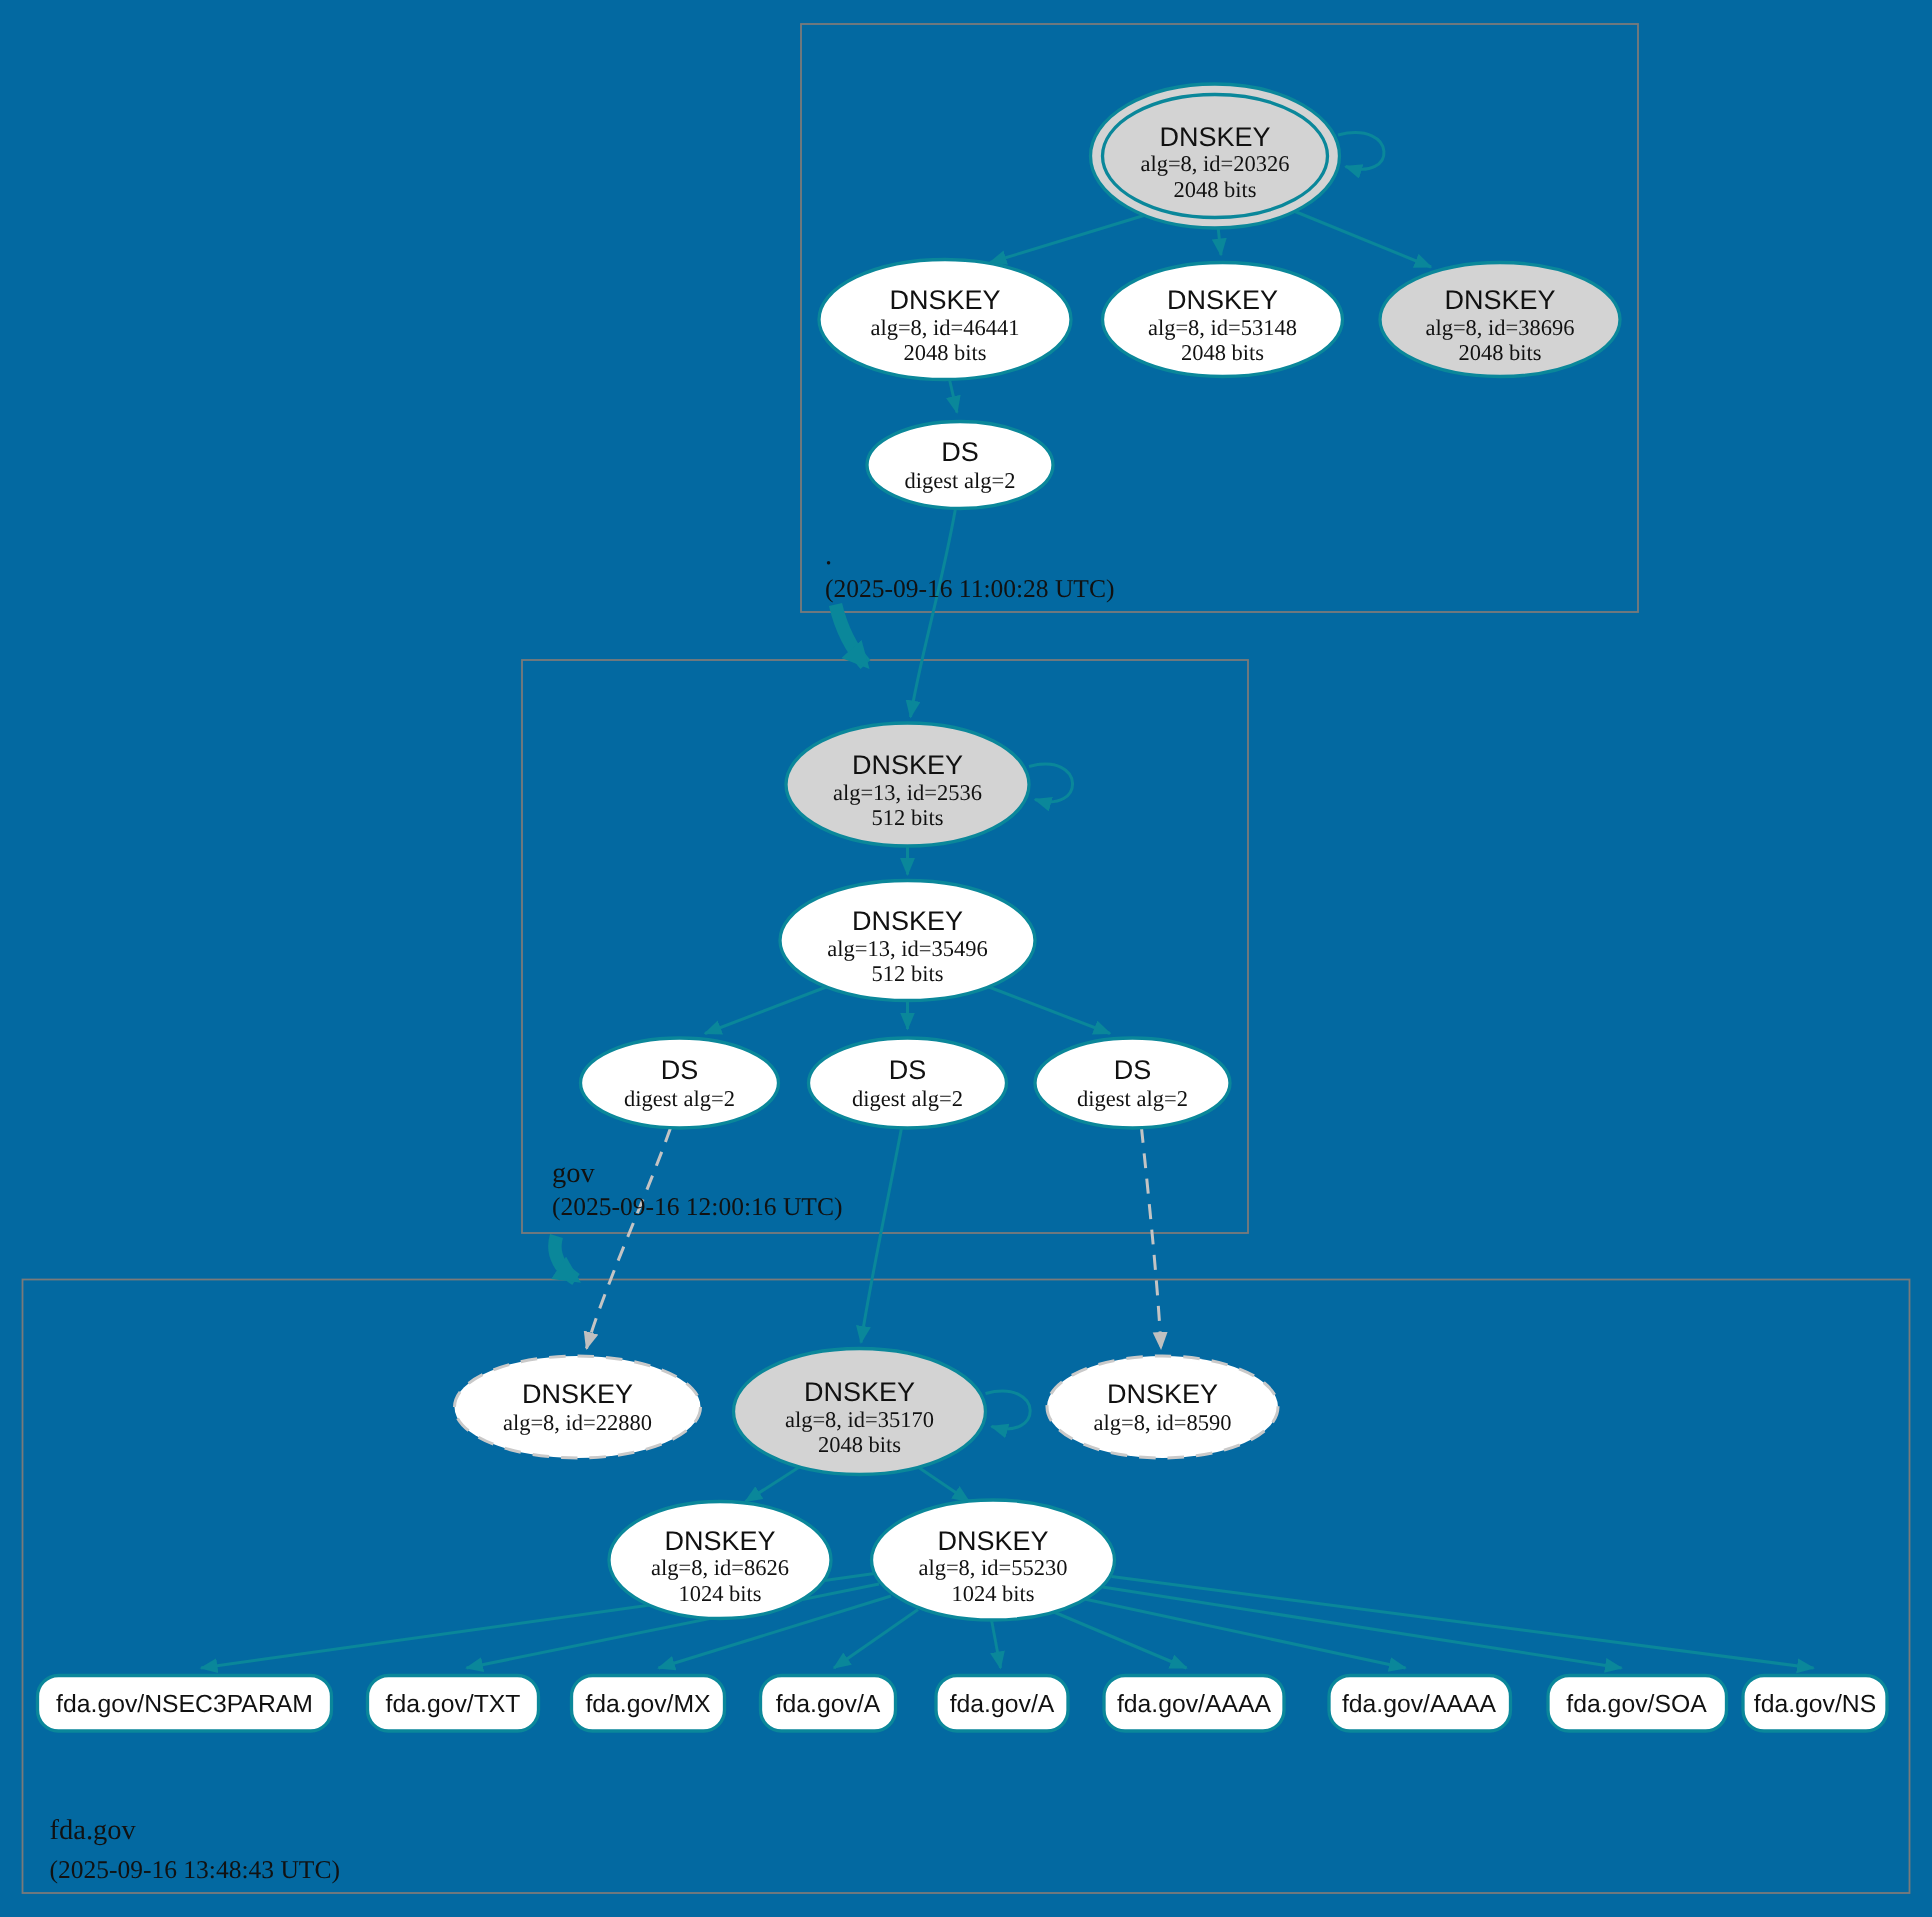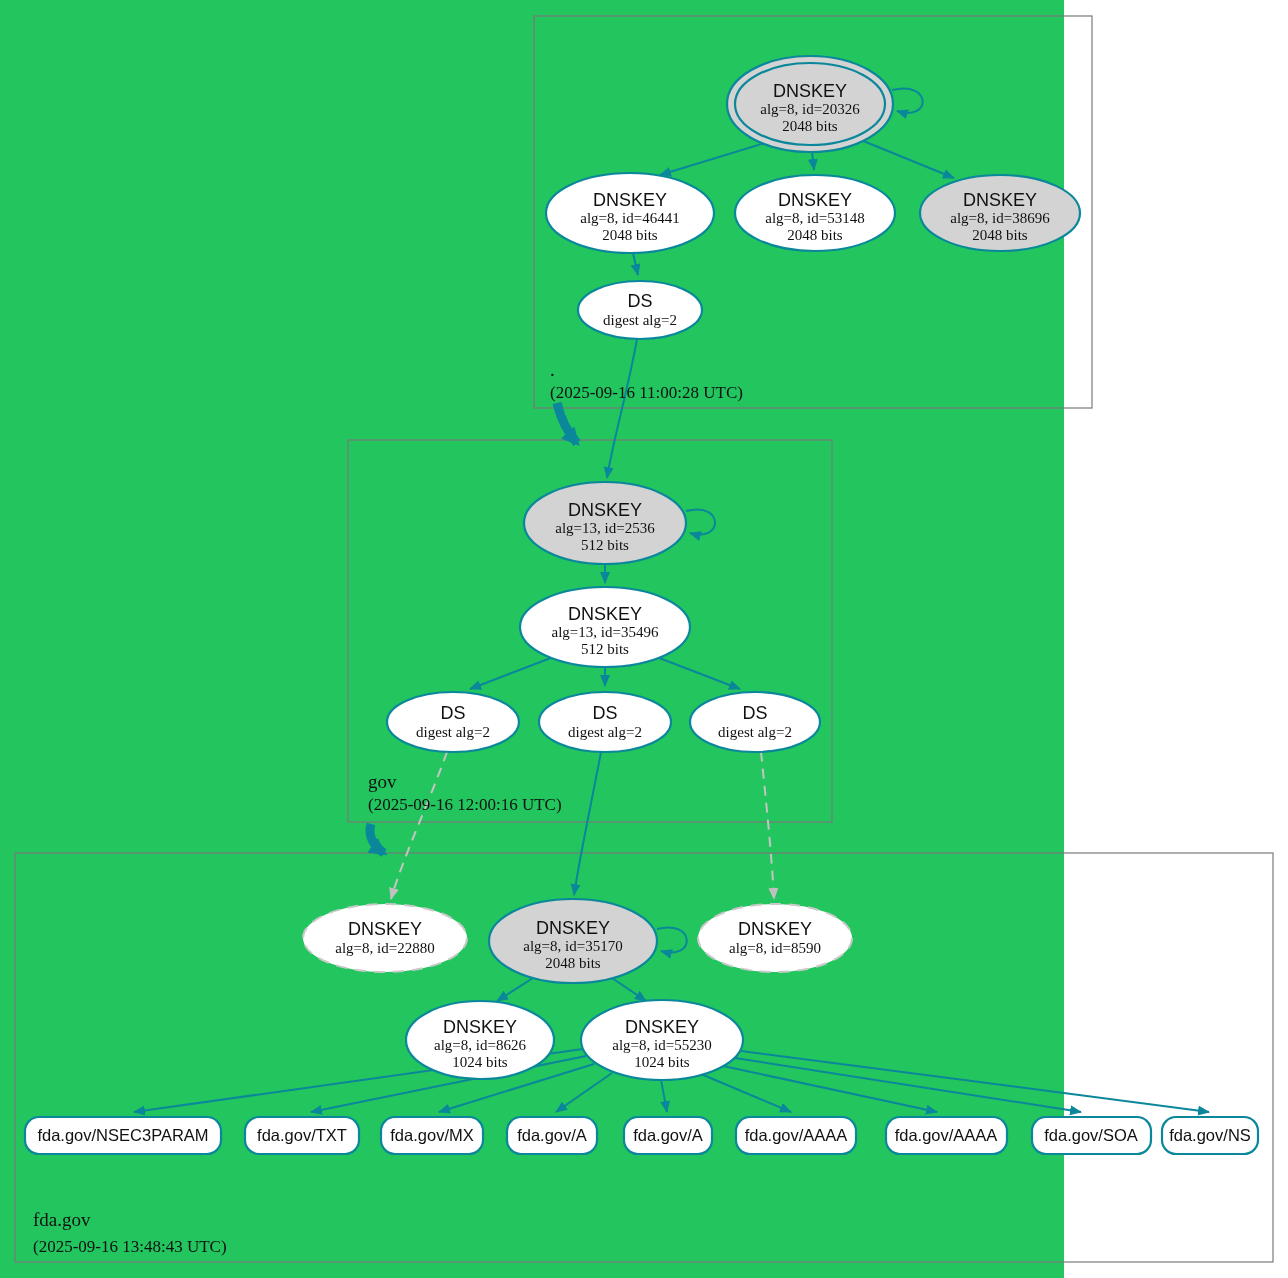--- a/index.html
+++ b/index.html
@@ -1,16 +1,16 @@
 <!DOCTYPE html>
 <html><head>
 <meta charset="utf-8">
 <style>
   html,body { margin:0; padding:0; background:#ffffff; }
-  .stage { width:1064px; height:1278px; position:relative; background:#22c55e; }
+  .stage { width:1288px; height:1278px; position:relative; background:#0369a1; }
   svg { display:block; }
   .zone-box { fill:none; stroke:#7a7a7a; stroke-width:1.2; }
   .edge { stroke:#0a879a; stroke-width:2; fill:none; }
   .edge-thick { stroke:#0a879a; stroke-width:9; fill:none; }
   .edge-dashed { stroke:#c4c4c4; stroke-width:2; fill:none; stroke-dasharray:10 7; }
   .node { stroke:#0a879a; stroke-width:2.2; fill:#ffffff; }
   .node-gray { fill:#d3d3d3; }
   .node-dashed { stroke:#c9c9c9; stroke-width:2; fill:#ffffff; stroke-dasharray:11 8; }
   .rrset { stroke:#0a879a; stroke-width:2.2; fill:#ffffff; }
   .nt { font-family:"Liberation Sans", sans-serif; font-size:18px; fill:#111111; text-anchor:middle; }

